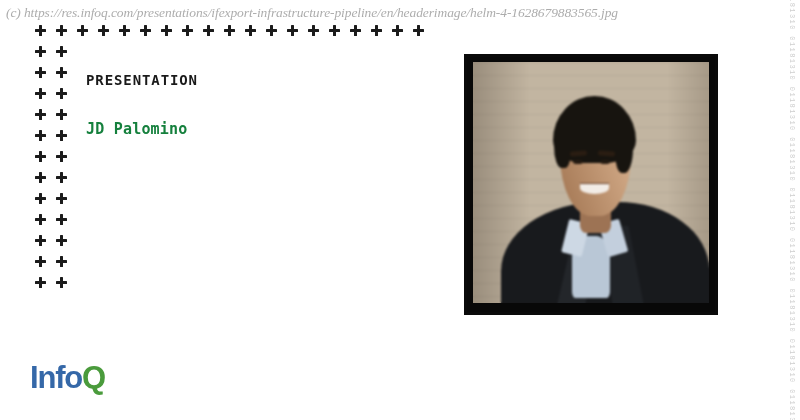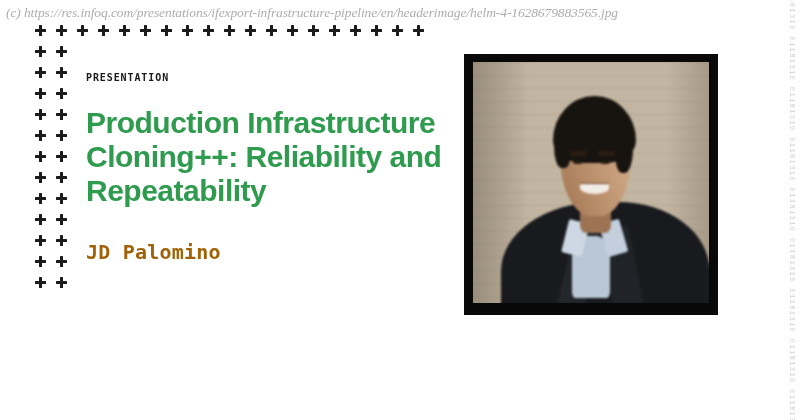--- a/index.html
+++ b/index.html
@@ -105,45 +105,45 @@
   .content {
     position: absolute;
     left: 86px;
     top: 72px;
     width: 360px;
     z-index: 20;
   }
 
   .eyebrow {
     font-family: "DejaVu Sans Mono", "Liberation Mono", monospace;
-    font-size: 10px;
+    font-size: 14px;
     font-weight: bold;
     letter-spacing: 0.9px;
     color: #1a1a1a;
-    margin: 0 0 23px 0;
+    margin: 0 0 1px 0;
   }
 
   .title {
     margin: 0;
     font-family: "Liberation Sans", sans-serif;
     font-size: 30px;
     line-height: 34px;
     font-weight: bold;
     letter-spacing: -0.5px;
     color: #2e9b4e;
     max-width: 370px;
   }
 
   .author {
     margin: 32px 0 0 0;
     font-family: "DejaVu Sans Mono", "Liberation Mono", monospace;
-    font-size: 20px;
+    font-size: 15px;
     font-weight: bold;
     letter-spacing: 0.2px;
-    color: #a16207;
+    color: #15803d;
   }
 
   .tags {
     margin-top: 26px;
     display: flex;
     gap: 8px;
   }
   .tag {
     display: inline-block;
     background: #f9d67c;
@@ -434,21 +434,20 @@
       <div class="plus" style="left: 56px; top: 235px;"></div>
       <div class="plus" style="left: 35px; top: 256px;"></div>
       <div class="plus" style="left: 56px; top: 256px;"></div>
       <div class="plus" style="left: 35px; top: 277px;"></div>
       <div class="plus" style="left: 56px; top: 277px;"></div>
     </div>
 
   <div class="content">
     <div class="eyebrow">PRESENTATION</div>
 
-    <h1 class="title">Production Infrastructure Cloning++: Reliability and Repeatability</h1>
 
     <div class="author">JD Palomino</div>
 
   </div>
 
   <div class="photo-frame">
     <div class="photo">
       <div class="wall"></div>
       <div class="wall-dark-left"></div>
       <div class="wall-dark-right"></div>
@@ -465,14 +464,17 @@
       <div class="hair-side-r"></div>
       <div class="brow-l"></div>
       <div class="brow-r"></div>
       <div class="eye-l"></div>
       <div class="eye-r"></div>
       <div class="smile"></div>
       <div class="soften"></div>
     </div>
   </div>
 
+  <div class="logo">
+    <span class="info">Info</span><span class="q">Q</span>
+  </div>
 
 </div>
 
 </body></html>

